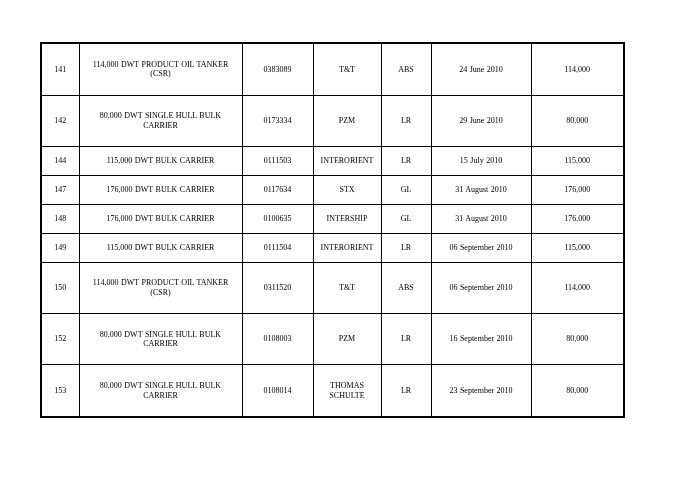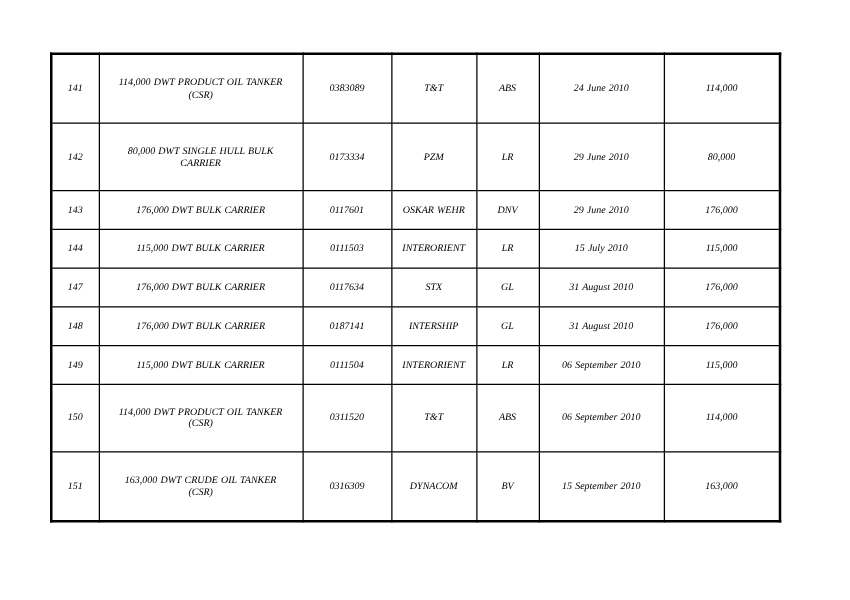--- a/index.html
+++ b/index.html
@@ -24,21 +24,20 @@
   }
   table.vessel-table {
     position: absolute;
     left: 40px;
     top: 42px;
     width: 583px;
     height: 376px;
     border-collapse: collapse;
     table-layout: fixed;
     border: 2px solid #000000;
-    font-style: italic;
   }
   table.vessel-table td {
     border: 1px solid #000000;
     text-align: center;
     vertical-align: middle;
     font-size: 8px;
     line-height: 1.2;
     padding: 1px 2px;
     overflow: hidden;
     word-spacing: 0.5px;
@@ -93,35 +92,20 @@
     <td>0173334</td>
     <td>
       <span class="line">PZM</span>
       <span class="line"></span>
     </td>
     <td>LR</td>
     <td>29 June 2010</td>
     <td>80,000</td>
   </tr>
 
-  <tr>
-    <td>143</td>
-    <td>
-      <span class="line">176,000 DWT BULK CARRIER</span>
-      <span class="line"></span>
-    </td>
-    <td>0117601</td>
-    <td>
-      <span class="line">OSKAR WEHR</span>
-      <span class="line"></span>
-    </td>
-    <td>DNV</td>
-    <td>29 June 2010</td>
-    <td>176,000</td>
-  </tr>
 
   <tr>
     <td>144</td>
     <td>
       <span class="line">115,000 DWT BULK CARRIER</span>
       <span class="line"></span>
     </td>
     <td>0111503</td>
     <td>
       <span class="line">INTERORIENT</span>
@@ -149,21 +133,21 @@
     <td>31 August 2010</td>
     <td>176,000</td>
   </tr>
 
   <tr>
     <td>148</td>
     <td>
       <span class="line">176,000 DWT BULK CARRIER</span>
       <span class="line"></span>
     </td>
-    <td>0187141</td>
+    <td>0100635</td>
     <td>
       <span class="line">INTERSHIP</span>
       <span class="line"></span>
     </td>
     <td>GL</td>
     <td>31 August 2010</td>
     <td>176,000</td>
   </tr>
 
   <tr>
@@ -191,32 +175,47 @@
     <td>0311520</td>
     <td>
       <span class="line">T&amp;T</span>
       <span class="line"></span>
     </td>
     <td>ABS</td>
     <td>06 September 2010</td>
     <td>114,000</td>
   </tr>
 
-  <tr>
-    <td>151</td>
-    <td>
-      <span class="line">163,000 DWT CRUDE OIL TANKER</span>
-      <span class="line">(CSR)</span>
-    </td>
-    <td>0316309</td>
-    <td>
-      <span class="line">DYNACOM</span>
-      <span class="line"></span>
-    </td>
-    <td>BV</td>
-    <td>15 September 2010</td>
-    <td>163,000</td>
-  </tr>
-
-
+
+  <tr>
+    <td>152</td>
+    <td>
+      <span class="line">80,000 DWT SINGLE HULL BULK</span>
+      <span class="line">CARRIER</span>
+    </td>
+    <td>0108003</td>
+    <td>
+      <span class="line">PZM</span>
+      <span class="line"></span>
+    </td>
+    <td>LR</td>
+    <td>16 September 2010</td>
+    <td>80,000</td>
+  </tr>
+
+  <tr>
+    <td>153</td>
+    <td>
+      <span class="line">80,000 DWT SINGLE HULL BULK</span>
+      <span class="line">CARRIER</span>
+    </td>
+    <td>0108014</td>
+    <td>
+      <span class="line">THOMAS</span>
+      <span class="line">SCHULTE</span>
+    </td>
+    <td>LR</td>
+    <td>23 September 2010</td>
+    <td>80,000</td>
+  </tr>
 </tbody>
   </table>
 </div>
 
 </body></html>

